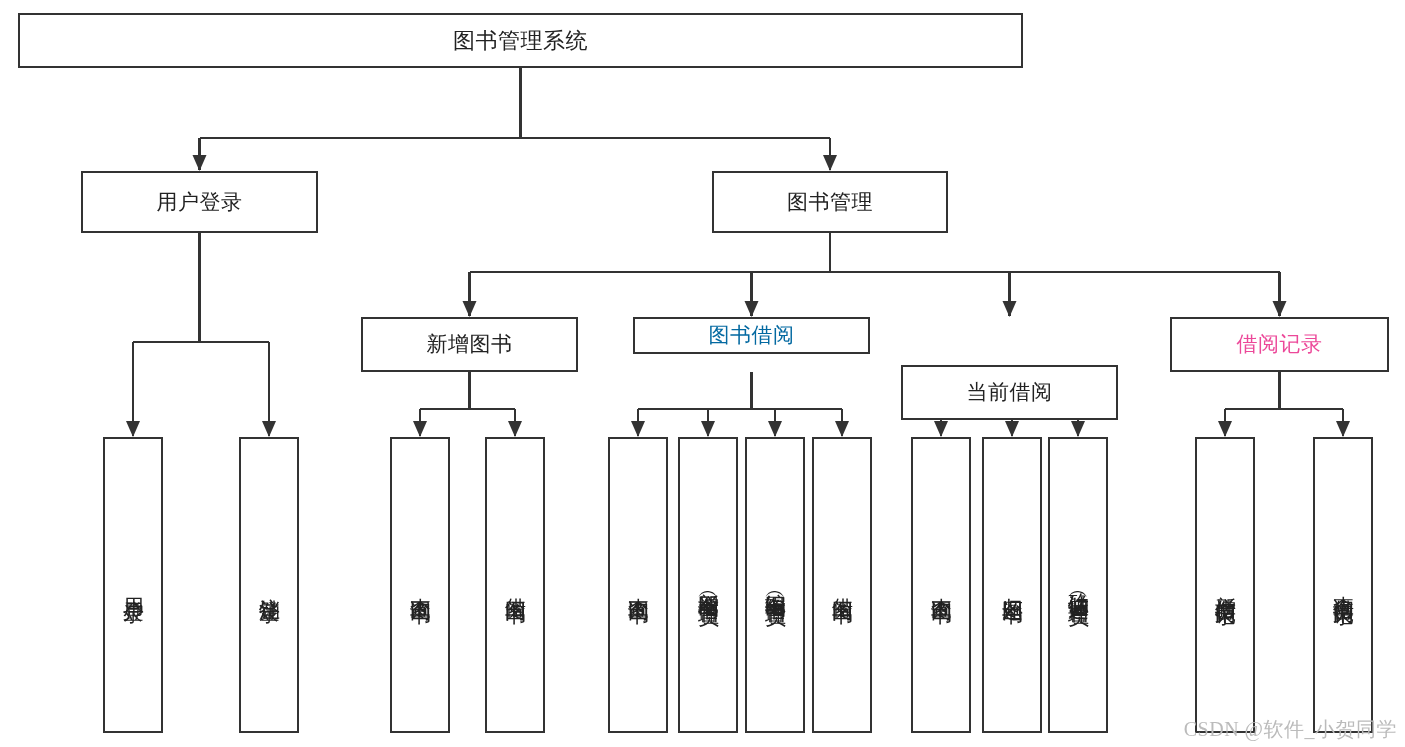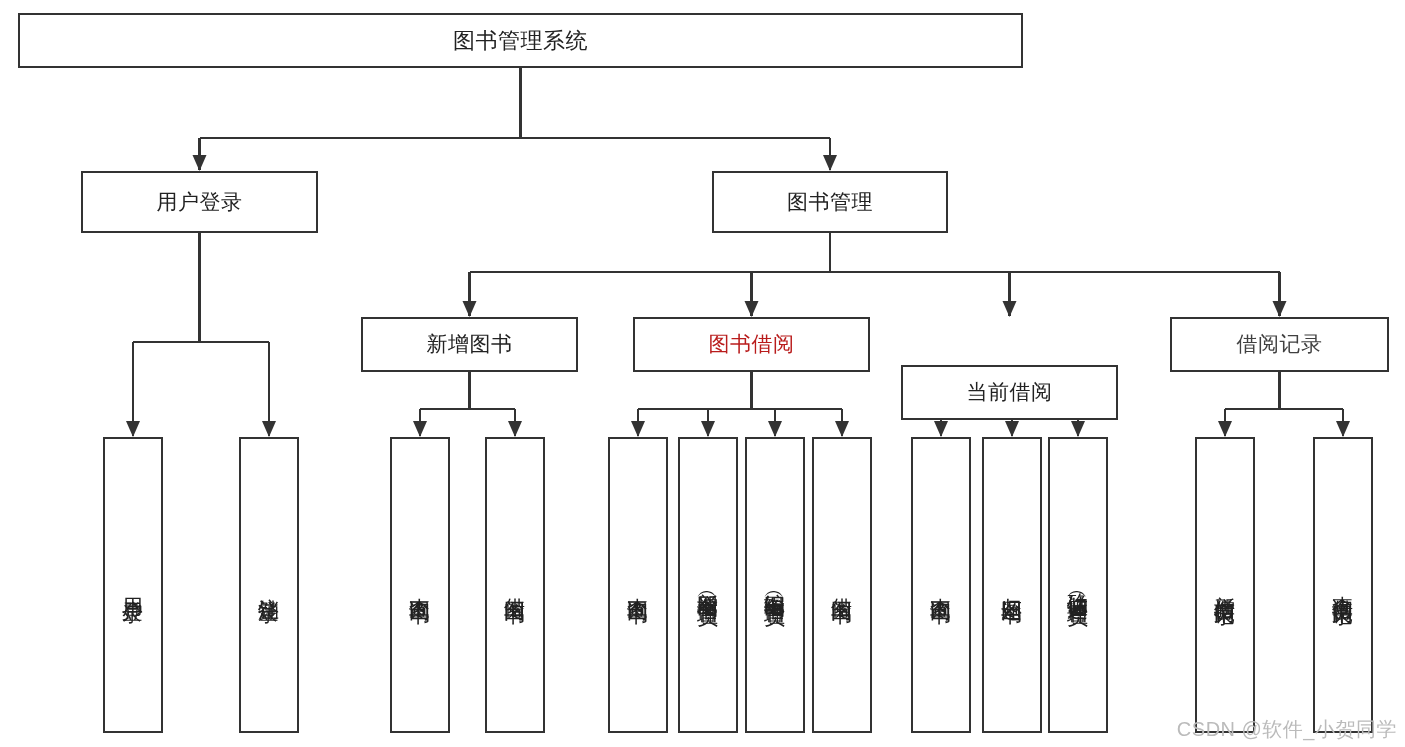--- a/index.html
+++ b/index.html
@@ -9,20 +9,21 @@
   }
   body {
     font-family: "Liberation Sans", "DejaVu Sans", sans-serif;
   }
   #canvas {
     position: relative;
     width: 1405px;
     height: 747px;
     background: #ffffff;
     overflow: hidden;
+    font-family: Liberation Serif, serif;
   }
   #wires {
     position: absolute;
     left: 0;
     top: 0;
     width: 1405px;
     height: 747px;
     pointer-events: none;
   }
   .node {
@@ -140,27 +141,27 @@
   <div class="node horiz" id="n-l2-0" style="left: 81px; top: 171px; width: 237px; height: 62px; border-color: rgb(51, 51, 51); background: rgb(255, 255, 255); color: rgb(34, 34, 34);">
     <span class="lbl">用户登录</span>
   </div>
   <div class="node horiz" id="n-l2-1" style="left: 712px; top: 171px; width: 236px; height: 62px; border-color: rgb(51, 51, 51); background: rgb(255, 255, 255); color: rgb(34, 34, 34);">
     <span class="lbl">图书管理</span>
   </div>
 
   <div class="node horiz" id="n-l3-0" style="left: 361px; top: 317px; width: 217px; height: 55px; border-color: rgb(51, 51, 51); background: rgb(255, 255, 255); color: rgb(34, 34, 34);">
     <span class="lbl">新增图书</span>
   </div>
-  <div class="node horiz" id="n-l3-1" style="left: 633px; top: 317px; width: 237px; height: 55px; border-color: rgb(51, 51, 51); background: rgb(255, 255, 255); color: #b91c1c;">
+  <div class="node horiz" id="n-l3-1" style="left: 633px; top: 317px; width: 237px; height: 37px; border-color: rgb(51, 51, 51); background: rgb(255, 255, 255); color: #0369a1;">
     <span class="lbl">图书借阅</span>
   </div>
   <div class="node horiz" id="n-l3-2" style="left: 901px; top: 317px; width: 217px; height: 55px; border-color: rgb(51, 51, 51); background: rgb(255, 255, 255); color: rgb(34, 34, 34); margin-top: 48px;">
     <span class="lbl">当前借阅</span>
   </div>
-  <div class="node horiz" id="n-l3-3" style="left: 1170px; top: 317px; width: 219px; height: 55px; border-color: rgb(51, 51, 51); background: rgb(255, 255, 255); color: #404040;">
+  <div class="node horiz" id="n-l3-3" style="left: 1170px; top: 317px; width: 219px; height: 55px; border-color: rgb(51, 51, 51); background: rgb(255, 255, 255); color: #ec4899;">
     <span class="lbl">借阅记录</span>
   </div>
 
   <div class="node vert centered" id="n-lf-0" style="left: 103px; top: 437px; width: 60px; height: 296px; border-color: rgb(51, 51, 51); background: rgb(255, 255, 255); color: rgb(34, 34, 34);">
     <span class="lbl">用户登录</span>
   </div>
   <div class="node vert centered" id="n-lf-1" style="left: 239px; top: 437px; width: 60px; height: 296px; border-color: rgb(51, 51, 51); background: rgb(255, 255, 255); color: rgb(34, 34, 34);">
     <span class="lbl">注销登录</span>
   </div>
   <div class="node vert centered" id="n-lf-2" style="left: 390px; top: 437px; width: 60px; height: 296px; border-color: rgb(51, 51, 51); background: rgb(255, 255, 255); color: rgb(34, 34, 34);">

